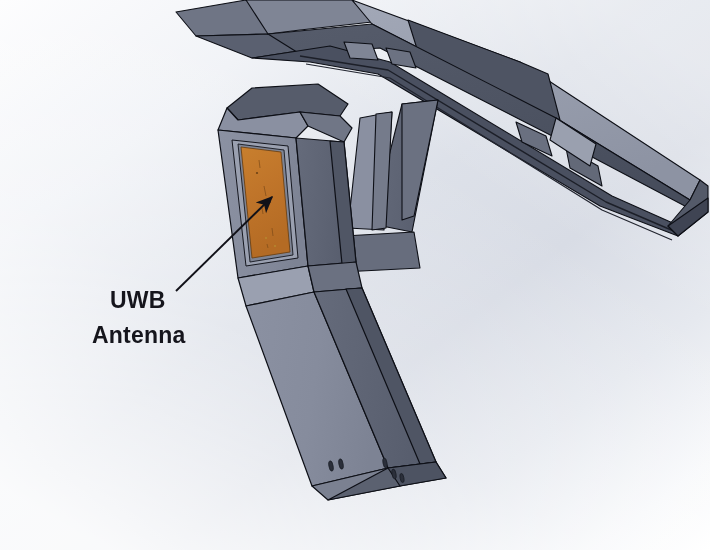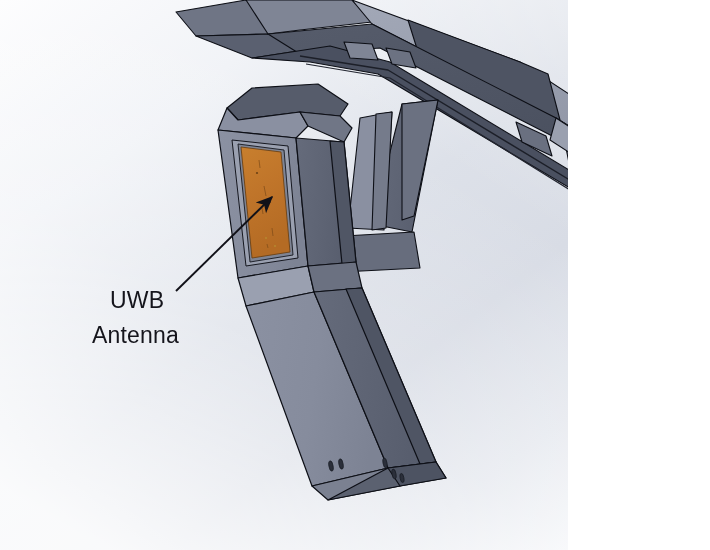--- a/index.html
+++ b/index.html
@@ -2,25 +2,26 @@
 <html><head>
 <meta charset="utf-8">
 <style>
   html, body {
     margin: 0;
     padding: 0;
     background: #ffffff;
   }
   #stage {
     position: relative;
-    width: 568px;
+    width: 710px;
     height: 550px;
     overflow: hidden;
     font-family: "Liberation Sans", sans-serif;
     background: #ffffff;
+    font-weight: bold;
   }
   #cad-svg {
     position: absolute;
     top: 0;
     left: 0;
     width: 710px;
     height: 550px;
     display: block;
   }
   .callout-text {

